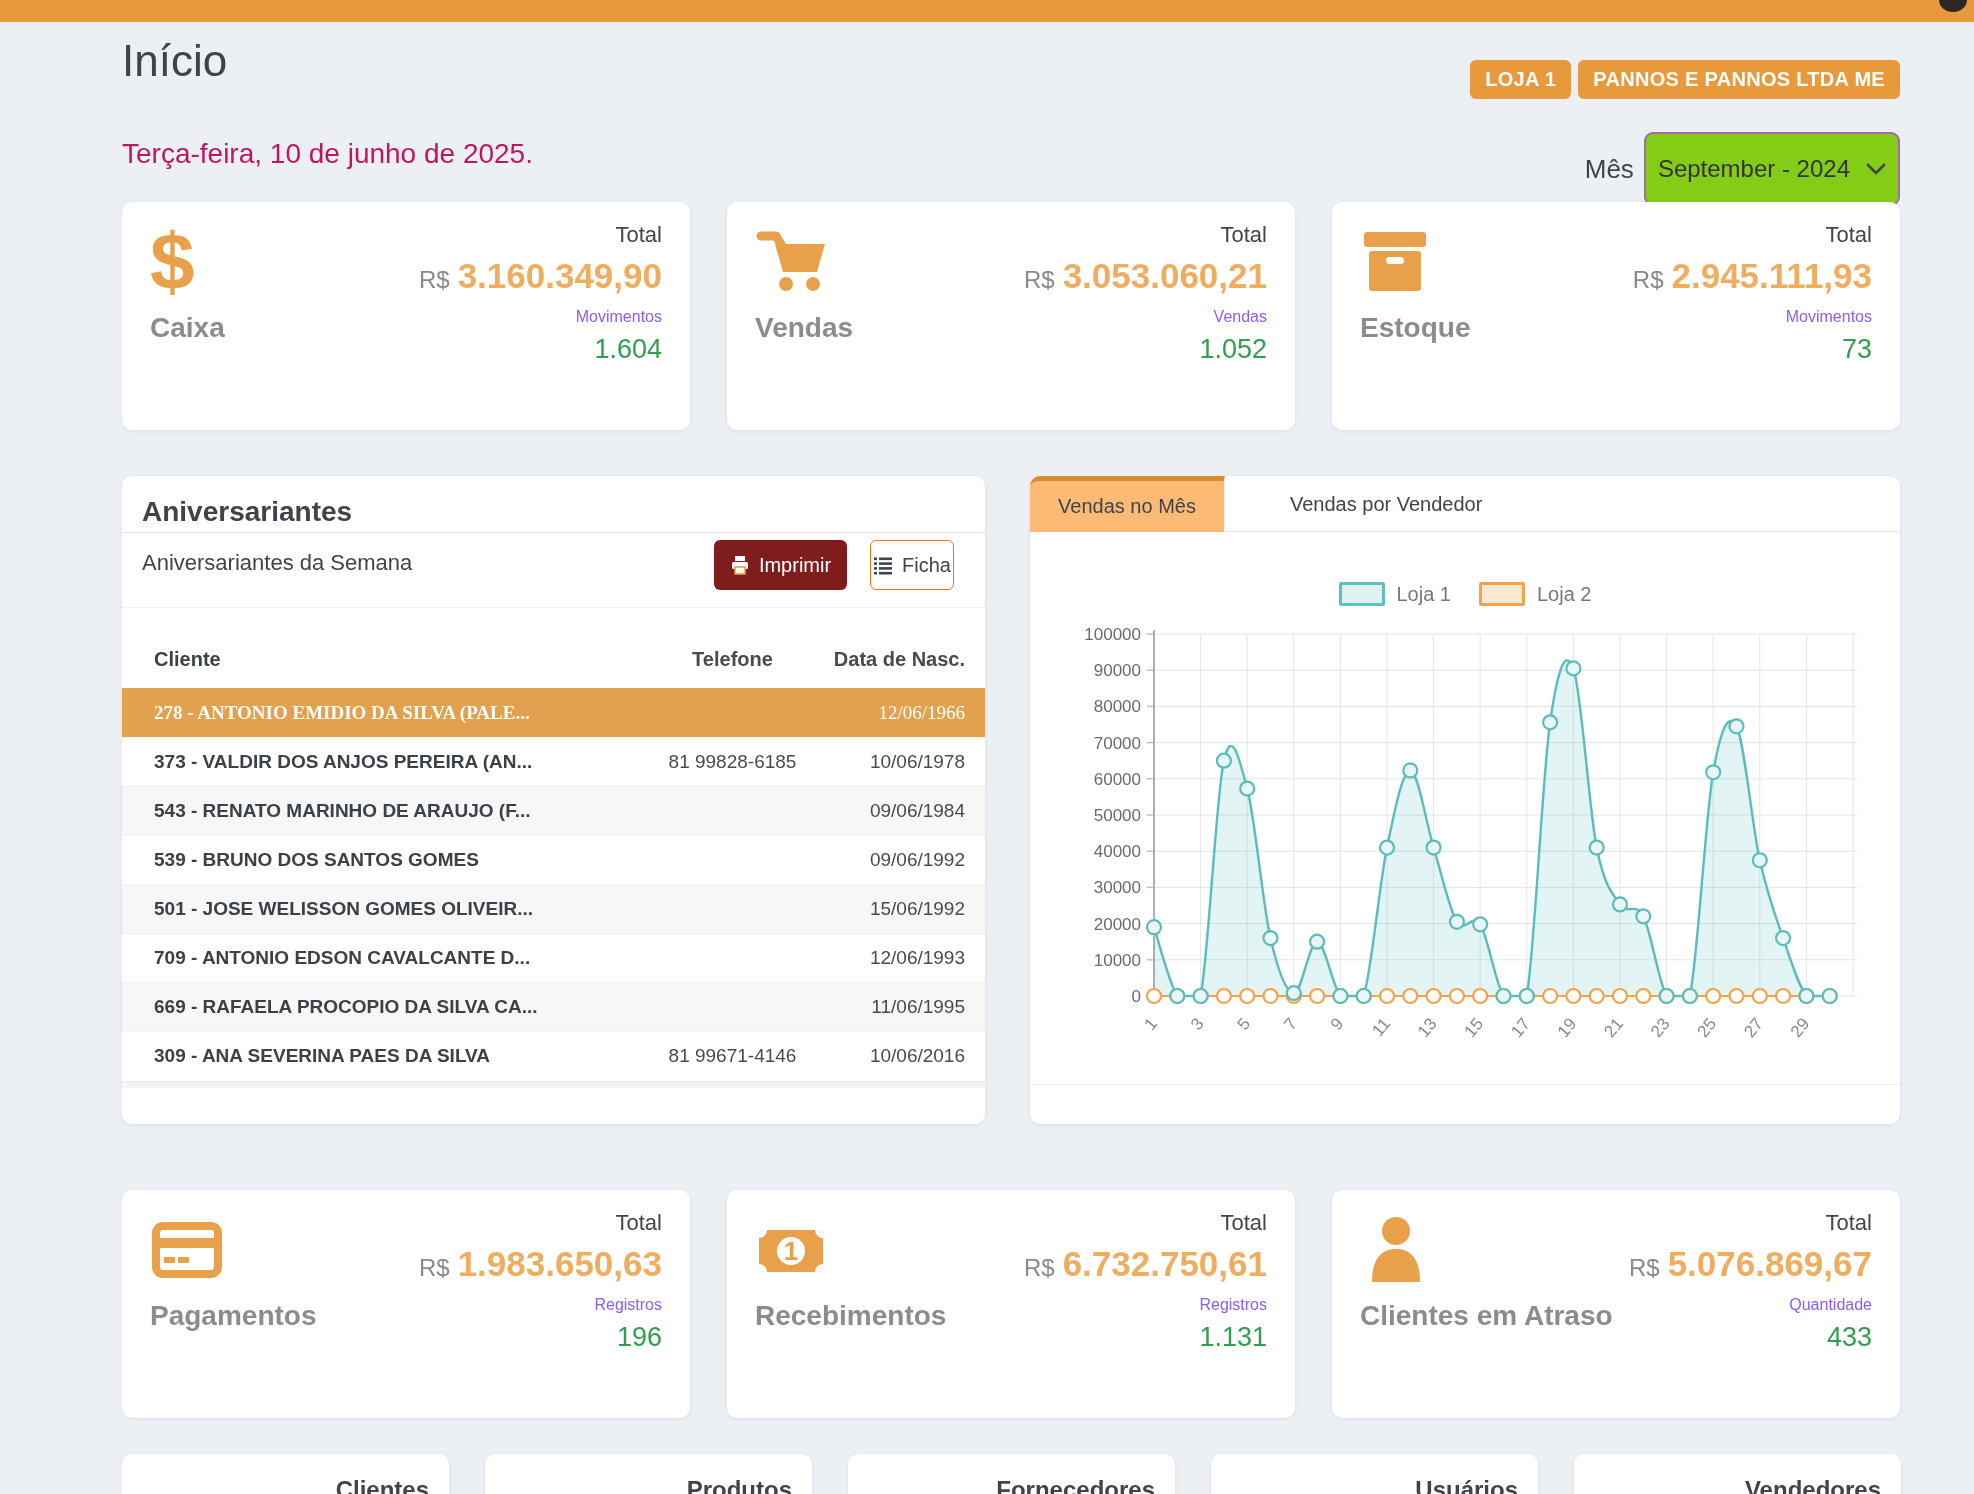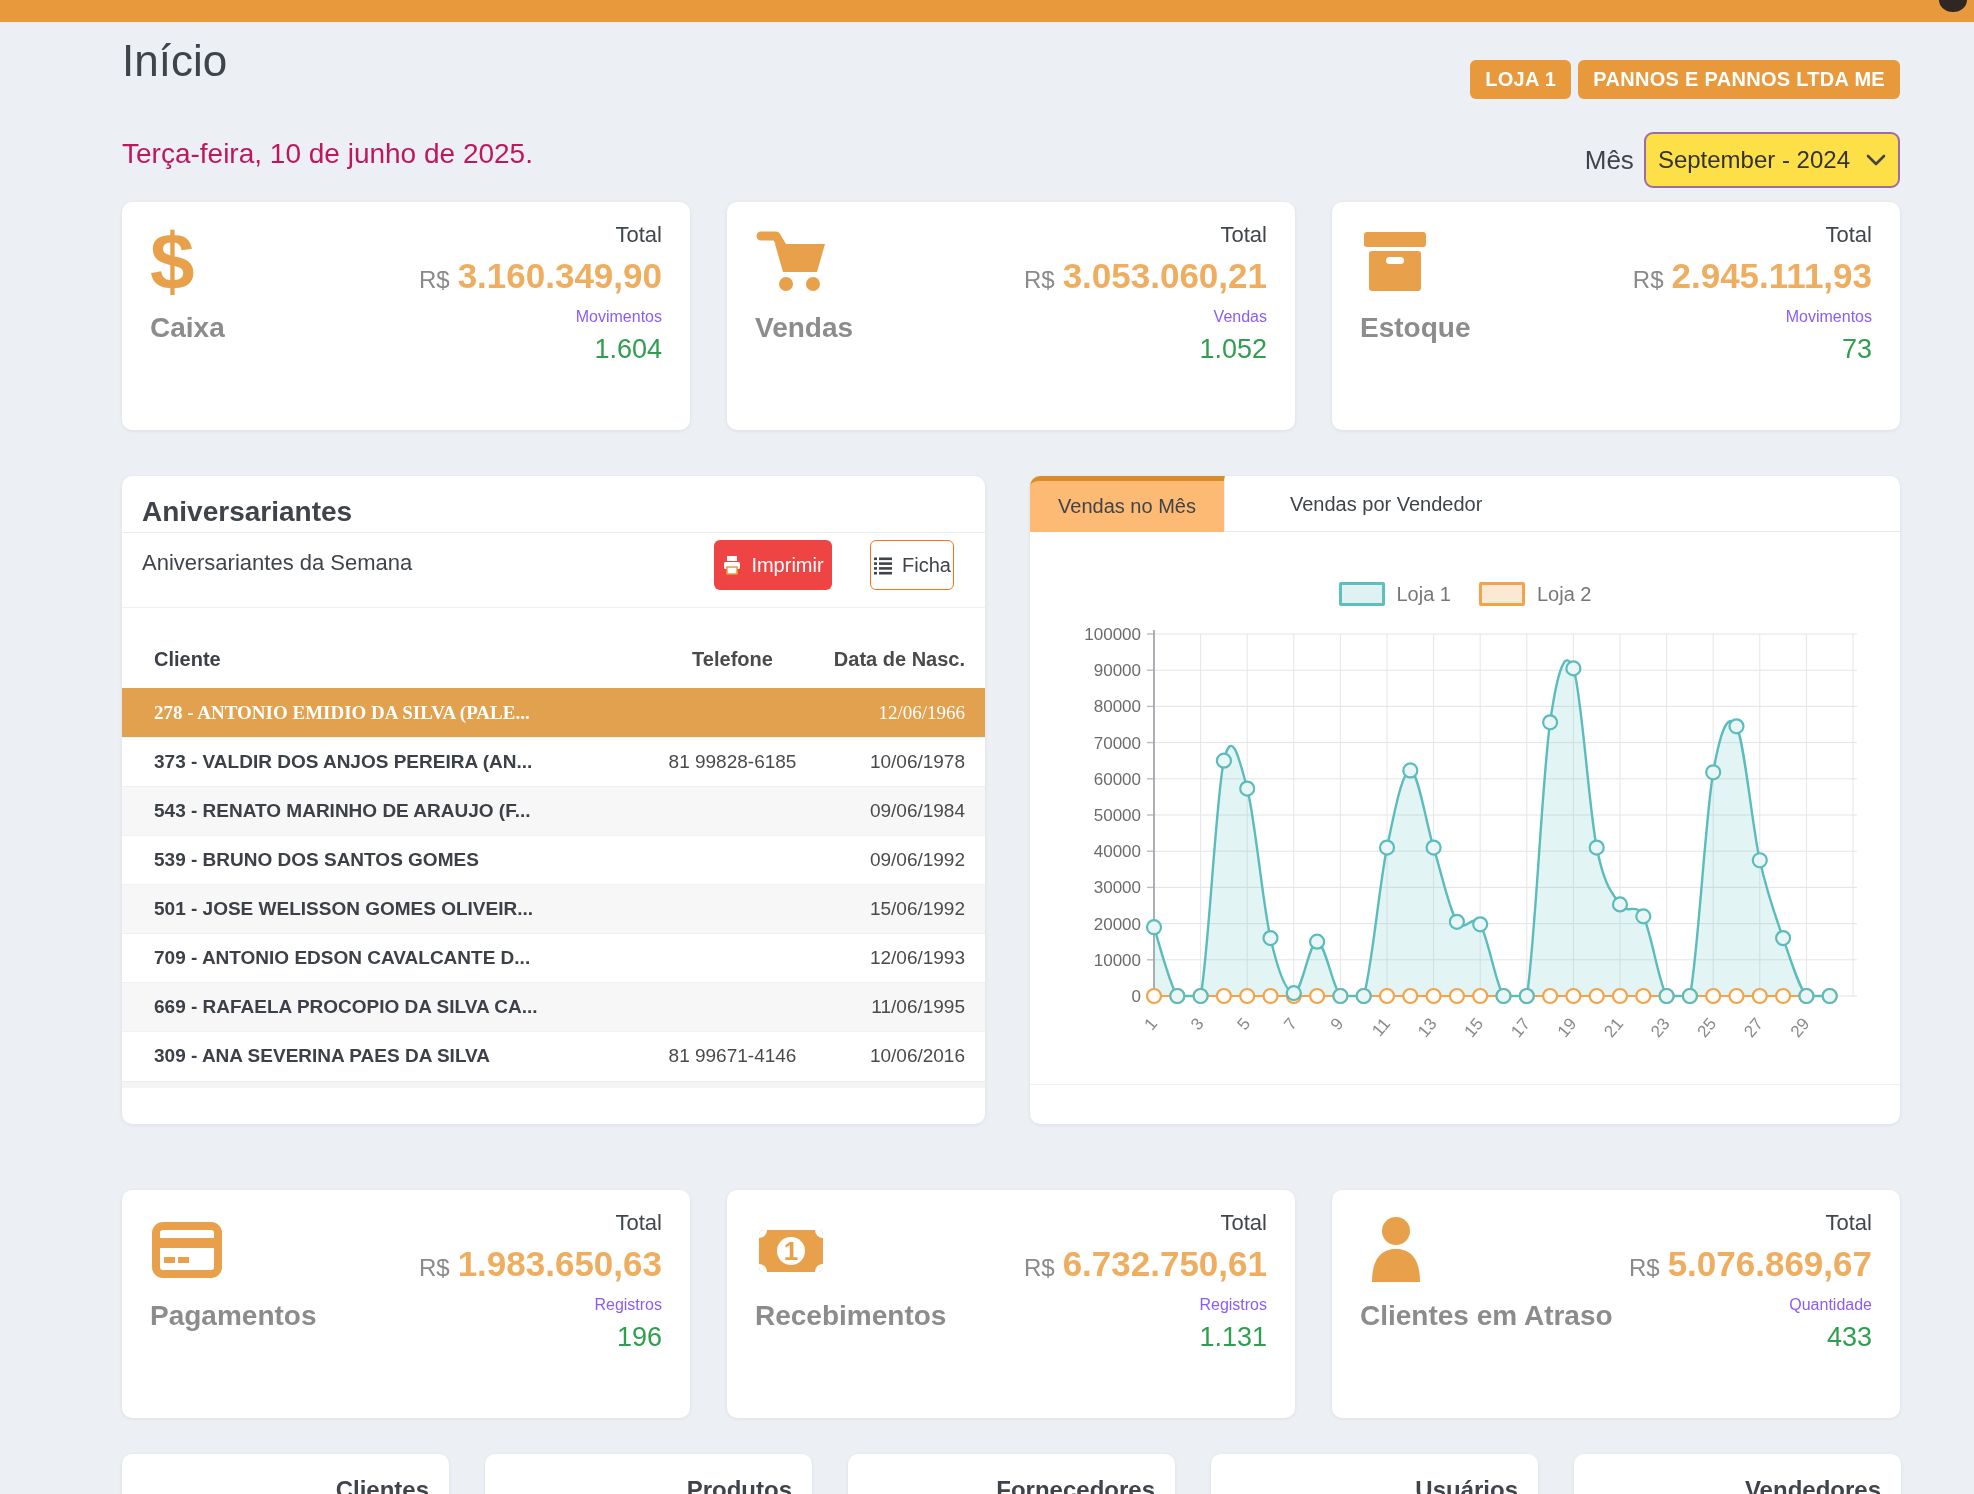--- a/index.html
+++ b/index.html
@@ -14,21 +14,21 @@
   .avatar { position:absolute; left:1939px; top:-12px; width:28px; height:24px; border-radius:50%; background:#2E2724; z-index:6; }
 
   .page-title { position:absolute; left:122px; top:36px; font-size:44px; font-weight:400; color:#3F444A; }
 
   .badges { position:absolute; right:74px; top:60px; display:flex; gap:7px; }
   .badge { background:#E8993B; color:#fff; font-size:20px; font-weight:700; padding:8px 15px; border-radius:6px; letter-spacing:.3px; white-space:nowrap; }
 
   .date-text { position:absolute; left:122px; top:138px; font-size:28px; color:#be185d; }
   .month-wrap { position:absolute; right:74px; top:132px; display:flex; align-items:center; gap:10px; }
   .month-label { font-size:26px; color:#3F444A; }
-  .month-select { display:flex; align-items:center; gap:16px; background:#fde047; border:2px solid #9C6CA6; border-radius:9px; padding:12px 12px; font-size:24px; color:#333; cursor:pointer; }
+  .month-select { display:flex; align-items:center; gap:16px; background:#84cc16; border:2px solid #9C6CA6; border-radius:9px; padding:21px 12px; font-size:24px; color:#333; cursor:pointer; }
 
   .card { position:absolute; background:#fff; border-radius:10px; box-shadow:0 1px 4px rgba(0,0,0,.07); }
 
   
   .stat-card { width:568px; height:228px; }
   .sc-icon { position:absolute; left:28px; top:24px; width:78px; height:76px; color:#E8A04B; }
   .sc-dollar { font-size:80px; font-weight:700; line-height:72px; color:#E8A04B; }
   .sc-title { position:absolute; left:28px; top:110px; font-size:28px; font-weight:700; color:#8C8C8C; }
   .sc-right { position:absolute; right:28px; top:20px; text-align:right; }
   .sc-total-label { font-size:22px; color:#41464C; }
@@ -36,21 +36,21 @@
   .sc-cur { font-size:24px; font-weight:400; color:#8A8A8A; margin-right:8px; }
   .sc-count-label { margin-top:12px; font-size:16px; color:#8b5cf6; }
   .sc-count { margin-top:8px; font-size:27px; color:#2F9E4E; }
 
   
   .bd-card { left:122px; top:476px; width:863px; height:648px; }
   .bd-title { position:absolute; left:20px; top:20px; font-size:28px; font-weight:700; color:#3F444A; }
   .bd-div1 { position:absolute; left:0; top:56px; width:100%; height:1px; background:#EBEBEB; }
   .bd-sub { position:absolute; left:20px; top:74px; font-size:22px; color:#3F444A; }
   .btn { position:absolute; top:64px; height:50px; border-radius:6px; font-size:20px; display:flex; align-items:center; justify-content:center; gap:9px; cursor:pointer; }
-  .btn-print { left:592px; width:118px; background:#ef4444; color:#fff; }
+  .btn-print { left:592px; width:133px; background:#7f1d1d; color:#fff; }
   .btn-ficha { left:748px; width:84px; background:#fff; color:#3F444A; border:1px solid #f97316; }
   .bd-div2 { position:absolute; left:0; top:131px; width:100%; height:1px; background:#F0F0F0; }
   .bd-head { position:absolute; left:0; top:172px; width:100%; display:flex; align-items:center; font-size:20px; font-weight:700; color:#3F444A; }
   .bd-rows { position:absolute; left:0; top:212px; width:100%; }
   .bd-row { display:flex; align-items:center; height:49px; border-top:1px solid #F1F1F1; font-size:19px; cursor:pointer; }
   .bd-row.stripe { background:#F7F7F7; }
   .bd-row.highlight { background:#E2A14E; border-top-color:#E2A14E;font-family:Liberation Serif, serif; }
   .bd-row.highlight .c1, .bd-row.highlight .c2, .bd-row.highlight .c3 { color:#fff; }
   .c1 { flex:1; padding-left:32px; font-weight:700; color:#3C4147; white-space:nowrap; overflow:hidden; }
   .c2 { width:175px; text-align:center; color:#4A4A4A; }

